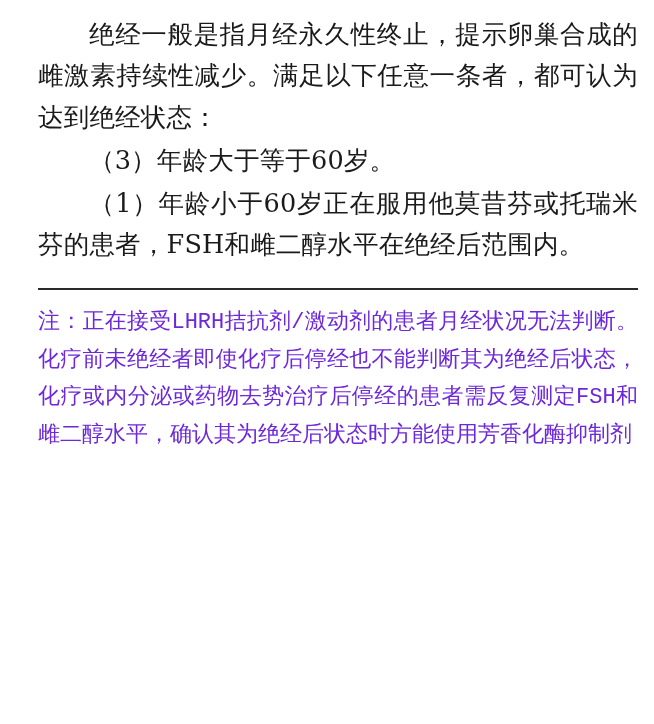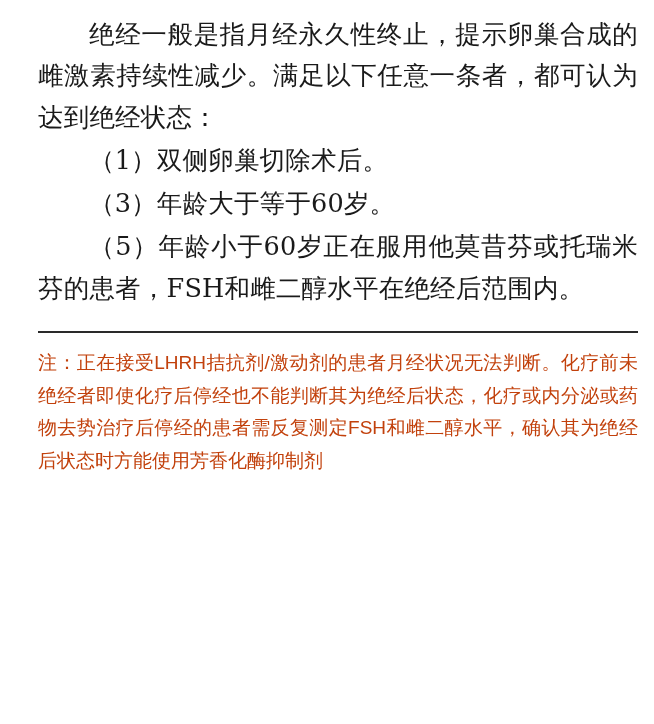--- a/index.html
+++ b/index.html
@@ -36,39 +36,38 @@
   .para.tight {
     margin-bottom: 0;
   }
   .divider {
     border: none;
     border-top: 2px solid #2a2a2a;
     margin: 22px 0 14px 0;
     width: 100%;
   }
   .note {
-    font-family: Liberation Sans, sans-serif;
-    font-size: 19px;
+    font-family: Liberation Mono, monospace;
+    font-size: 22px;
     line-height: 1.72;
     text-align: justify;
     text-justify: inter-ideograph;
     letter-spacing: 0px;
-    color: #c2410c;
+    color: #6d28d9;
     margin: 0;
   }
 </style>
 </head>
 <body>
 
 <div class="page">
 
   <div class="body-text">
     <p class="para">绝经一般是指月经永久性终止，提示卵巢合成的雌激素持续性减少。满足以下任意一条者，都可认为达到绝经状态：</p>
-    <p class="para">（1）双侧卵巢切除术后。</p>
     <p class="para">（3）年龄大于等于60岁。</p>
-    <p class="para tight">（5）年龄小于60岁正在服用他莫昔芬或托瑞米芬的患者，FSH和雌二醇水平在绝经后范围内。</p>
+    <p class="para tight">（1）年龄小于60岁正在服用他莫昔芬或托瑞米芬的患者，FSH和雌二醇水平在绝经后范围内。</p>
   </div>
 
   <hr class="divider">
 
   <p class="note">注：正在接受LHRH拮抗剂/激动剂的患者月经状况无法判断。化疗前未绝经者即使化疗后停经也不能判断其为绝经后状态，化疗或内分泌或药物去势治疗后停经的患者需反复测定FSH和雌二醇水平，确认其为绝经后状态时方能使用芳香化酶抑制剂</p>
 
 </div>
 
 </body></html>

